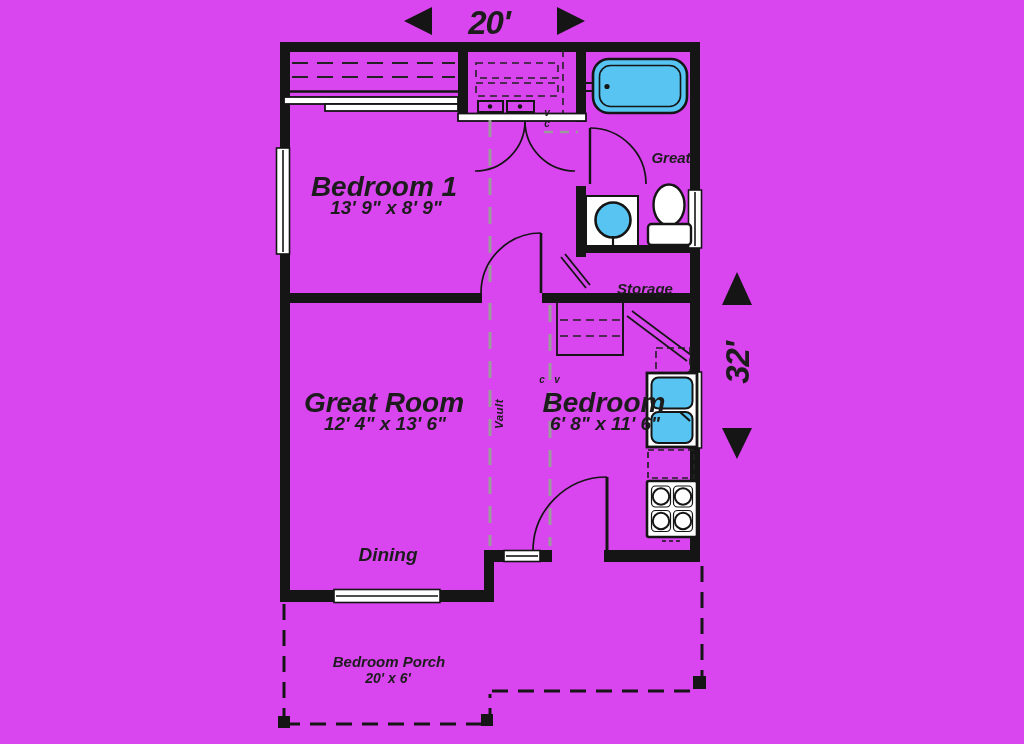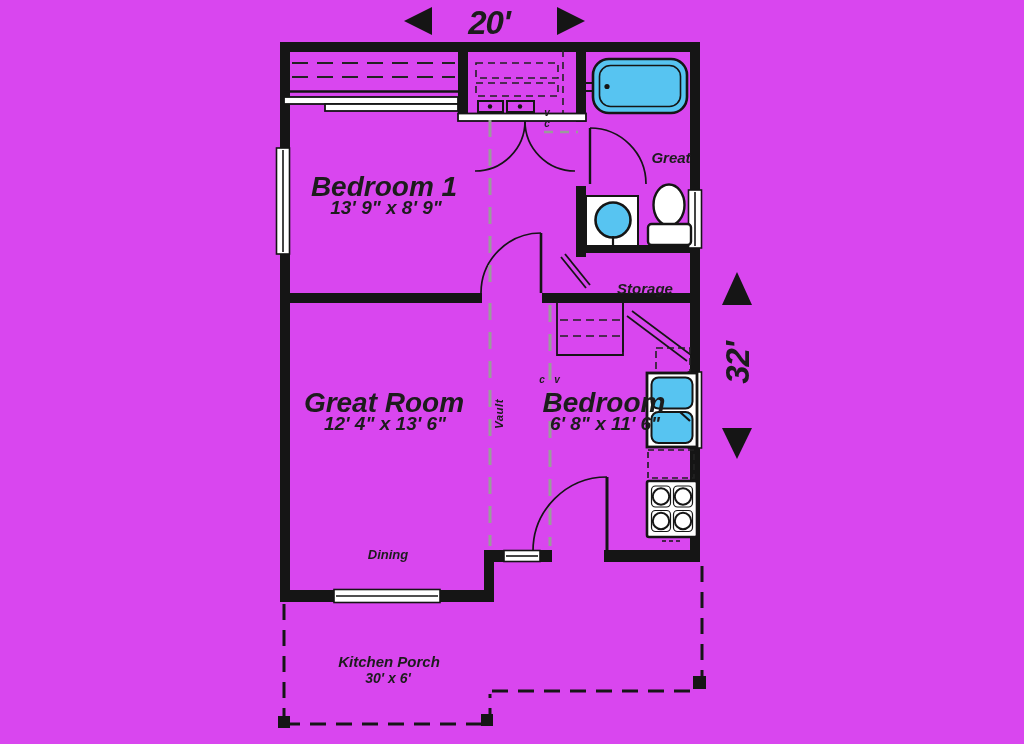--- a/index.html
+++ b/index.html
@@ -10,21 +10,21 @@
        font-weight:600;color:#1c1c1c;line-height:1;}
   .lbl.rot{transform:translate(-50%,-50%) rotate(-90deg);}
   .dim{font-size:33px;font-weight:600;letter-spacing:-1px;}
   .room{font-size:28px;}
   .size{font-size:19px;}
   .small{font-size:15px;font-weight:700;}
   .tiny{font-size:10px;font-weight:700;}
   .vault{font-size:11.5px;font-weight:600;letter-spacing:0.5px;}
   .porchlbl{font-size:15px;}
   .porchsz{font-size:14px;}
-  .dining{font-size:13px;}
+  .dining{font-size:19px;}
 </style>
 </head>
 <body>
 
 <div class="stage">
 
   <svg width="1024" height="744" viewBox="0 0 1024 744">
 
     <g>
       <polygon points="432,7 432,35 404,21" fill="#151515"></polygon>
@@ -197,22 +197,22 @@
   <span class="lbl small" style="left:645px;top:272px;margin-top:16px;">Storage</span>
 
   <span class="lbl room" style="left:384px;top:403px;">Great Room</span>
   <span class="lbl size" style="left:385px;top:423px;">12' 4" x 13' 6"</span>
 
   <span class="lbl room" style="left:604px;top:403px;">Bedroom</span>
   <span class="lbl size" style="left:605px;top:423px;">6' 8" x 11' 6"</span>
 
   <span class="lbl dining" style="left:388px;top:554px;">Dining</span>
 
-  <span class="lbl porchlbl" style="left:389px;top:661px;">Kitchen Porch</span>
-  <span class="lbl porchsz" style="left:388px;top:678px;">30' x 6'</span>
+  <span class="lbl porchlbl" style="left:389px;top:661px;">Bedroom Porch</span>
+  <span class="lbl porchsz" style="left:388px;top:678px;">20' x 6'</span>
 
   <span class="lbl vault rot" style="left:500px;top:414px;">Vault</span>
 
   <span class="lbl tiny" style="left:547px;top:113px;">v</span>
   <span class="lbl tiny" style="left:547px;top:124px;">c</span>
   <span class="lbl tiny" style="left:542px;top:380px;">c</span>
   <span class="lbl tiny" style="left:557px;top:380px;">v</span>
 
 </div>
 

